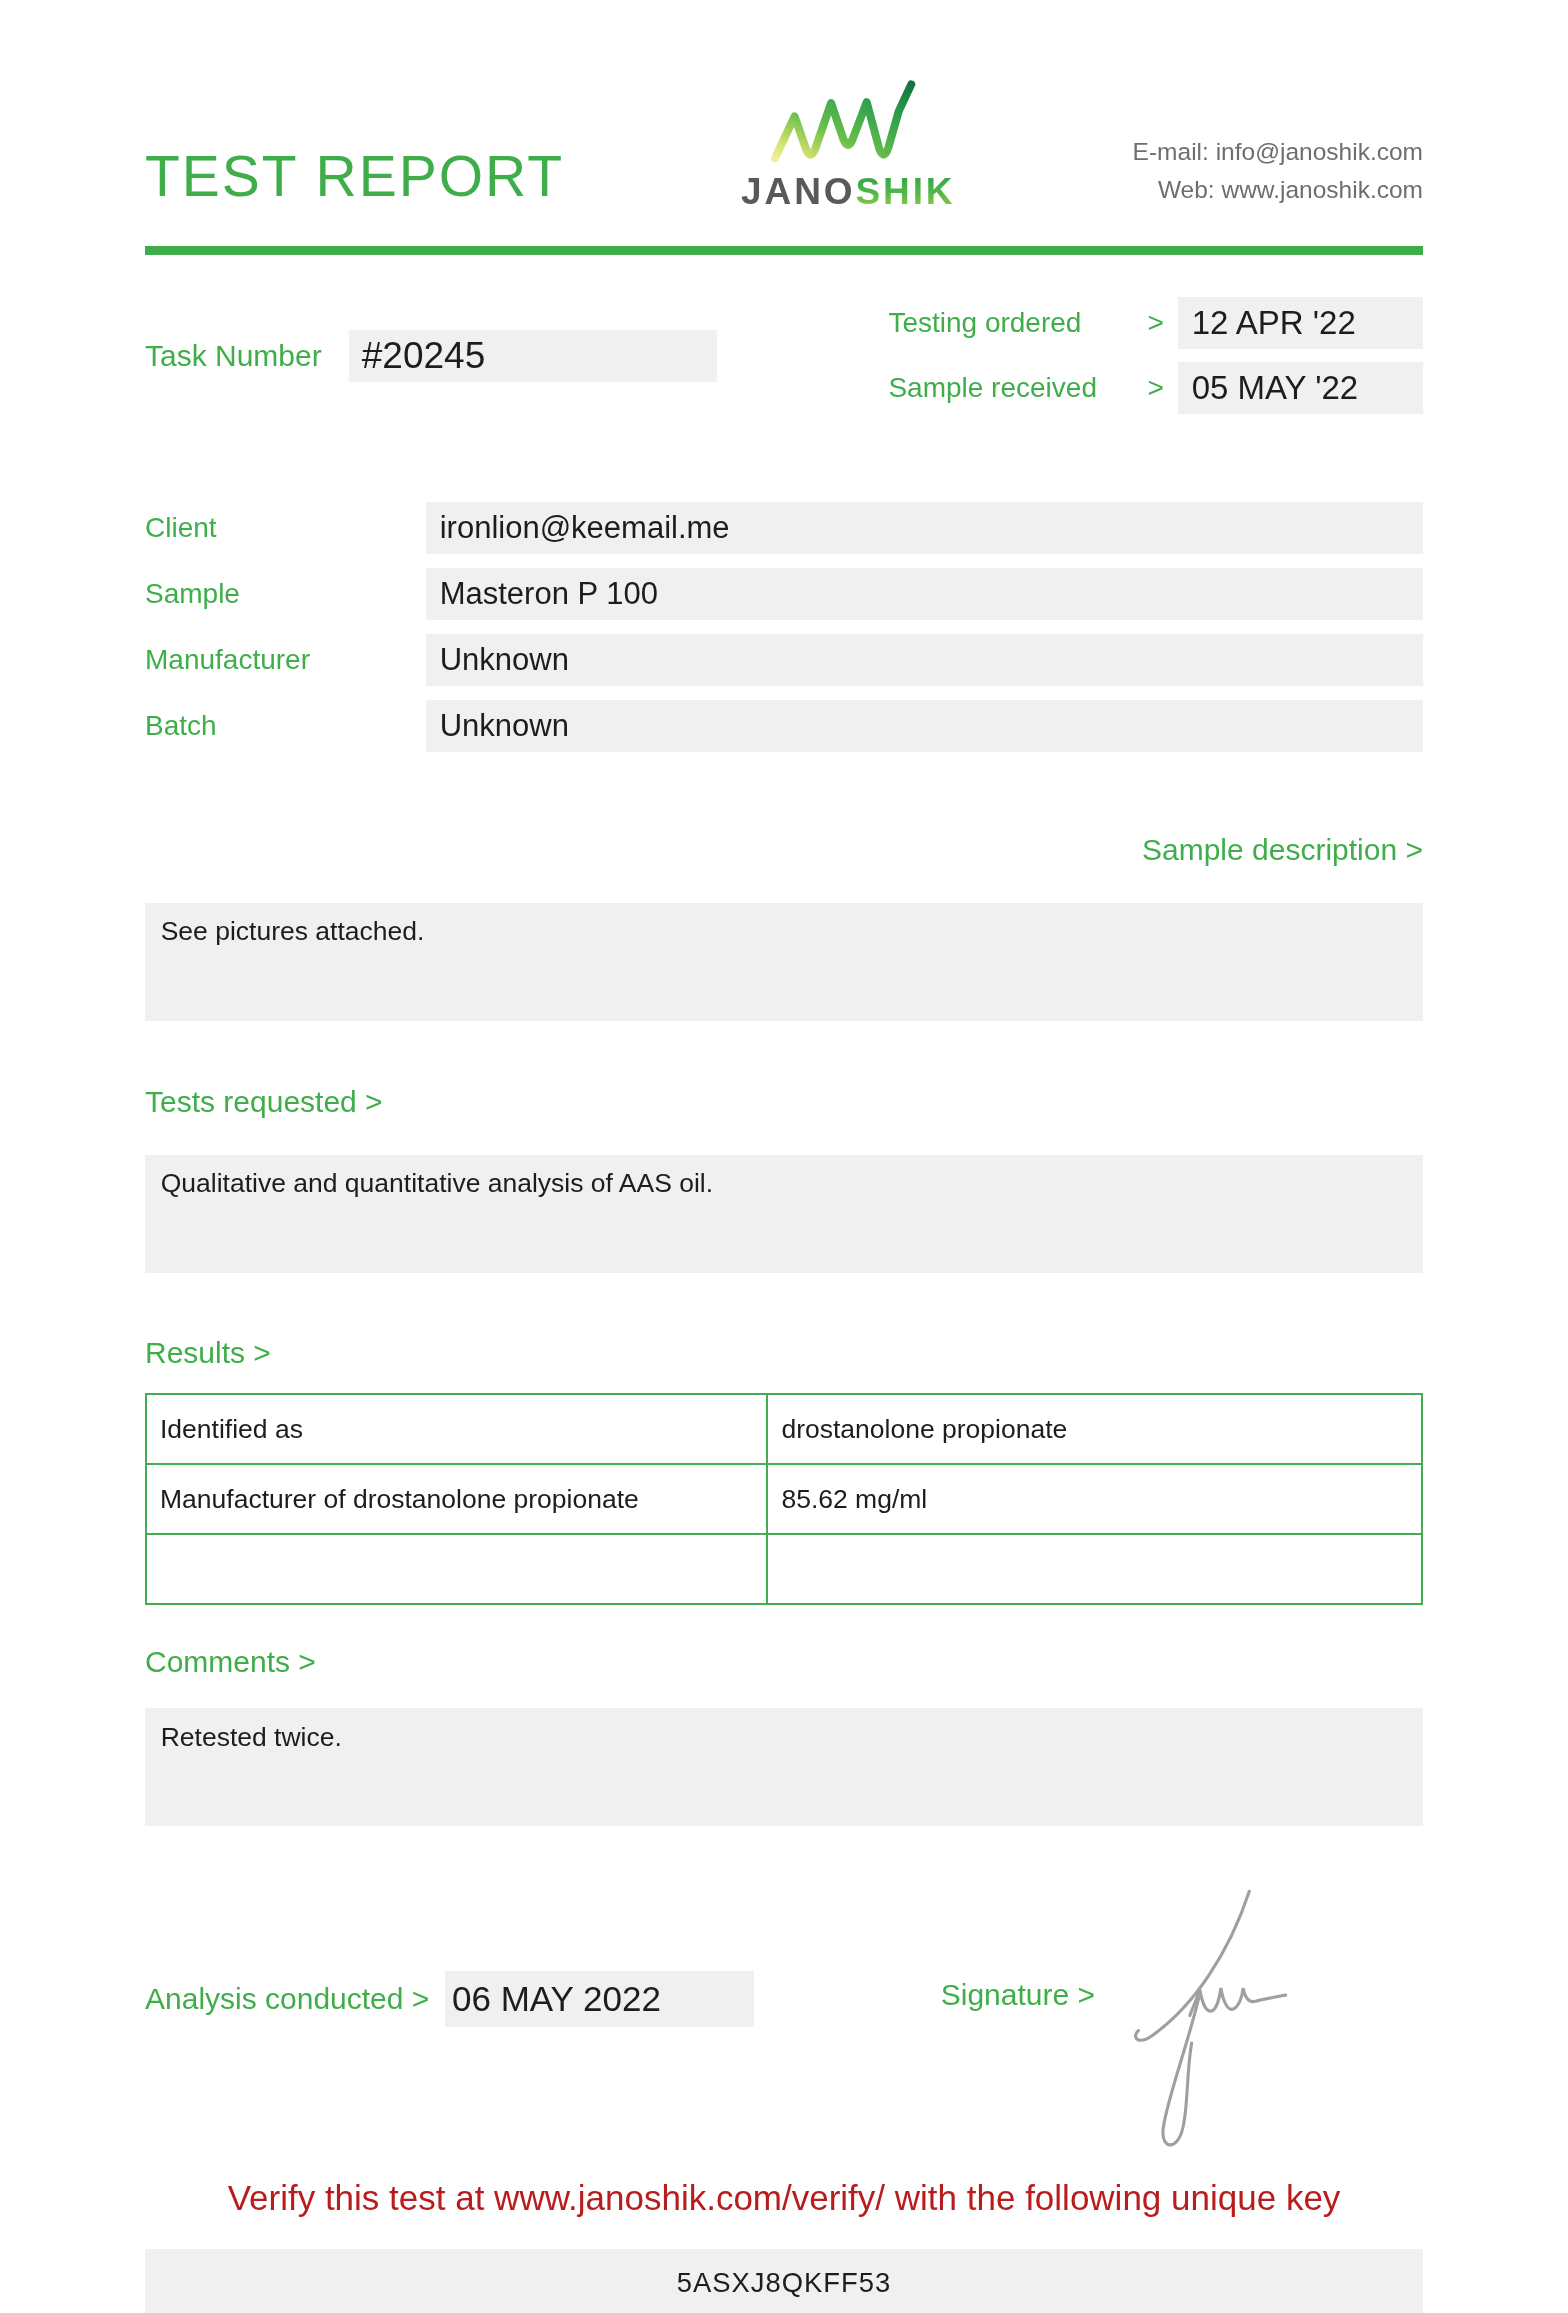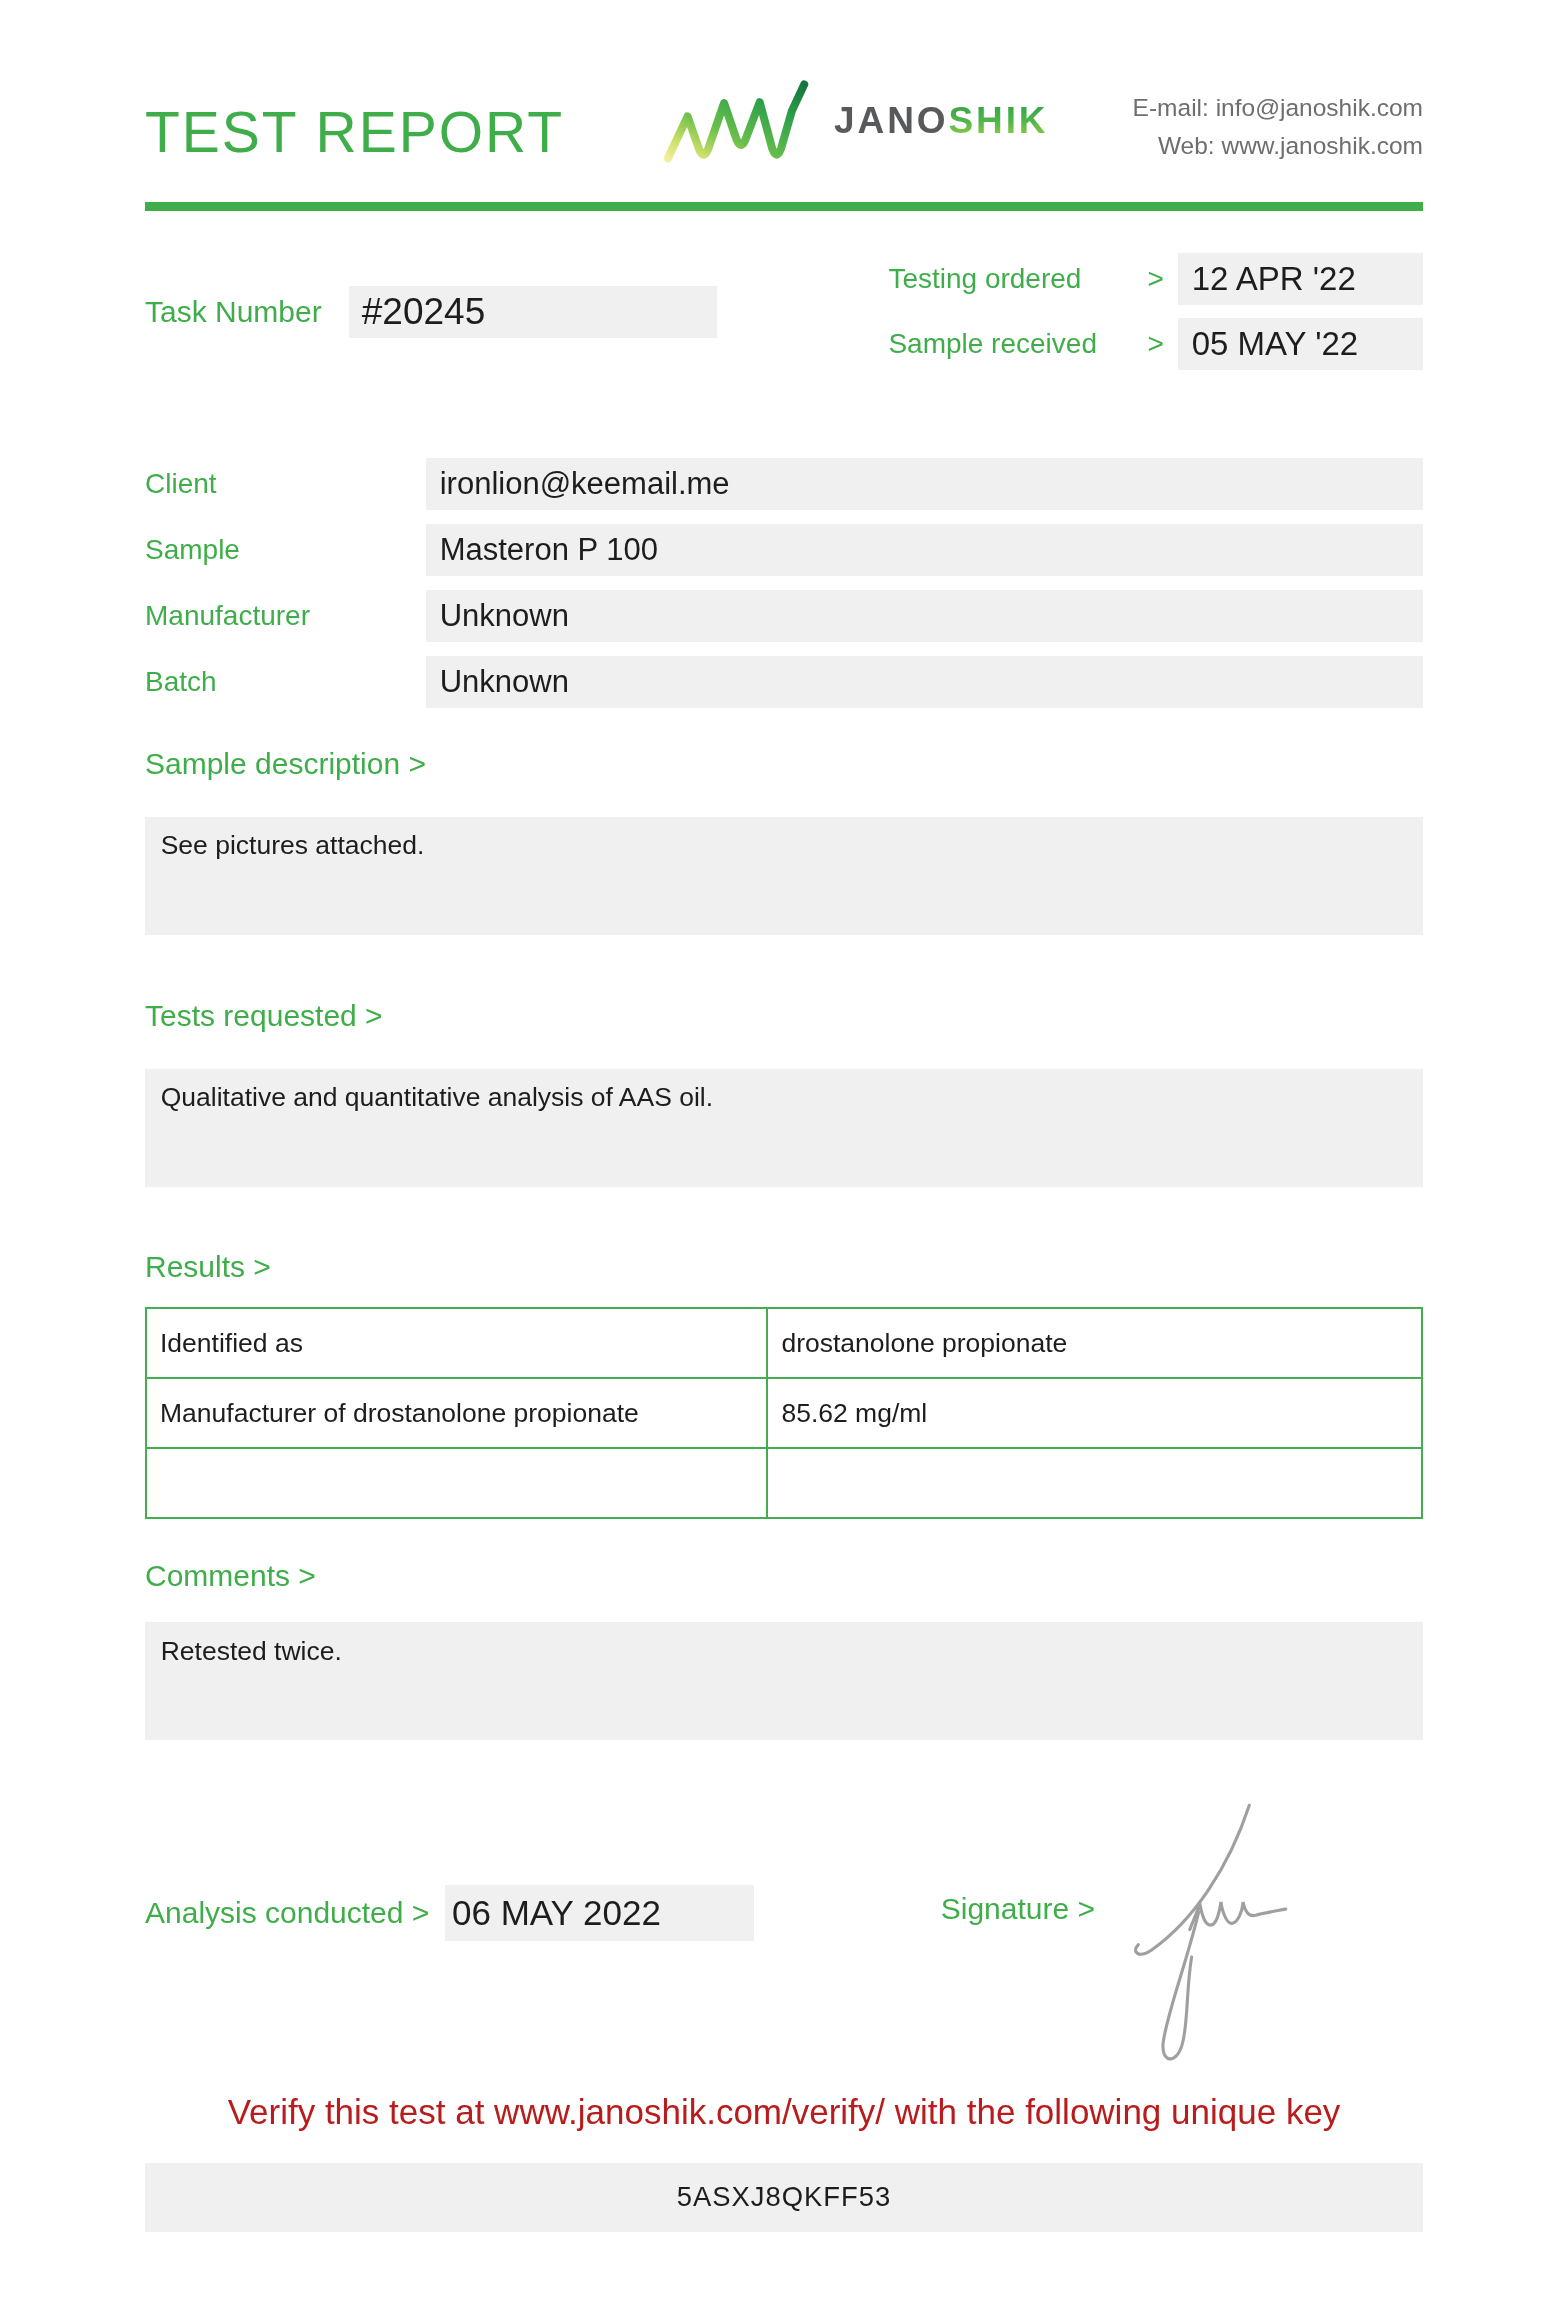--- a/index.html
+++ b/index.html
@@ -3,21 +3,21 @@
 <meta charset="utf-8">
 <style>
   * { margin:0; padding:0; box-sizing:border-box; }
   body { background:#ffffff; font-family:"Liberation Sans", sans-serif; }
   .page { width:1568px; height:2313px; background:#ffffff; overflow:hidden; }
   .content { padding:0 145px; }
 
   
   .header { display:flex; justify-content:space-between; align-items:flex-end; padding-top:71px; }
   .report-title { font-size:57px; color:#3fae4a; letter-spacing:2px; font-weight:500; margin-bottom:37px; white-space:nowrap; }
-  .logo-block { display:flex; align-items:center; margin-bottom:33px; }
+  .logo-block { display:flex; flex-direction:column; align-items:center; margin-bottom:33px; }
   .logo-icon { width:186px; height:98px; }
   .logo-text { font-size:37px; font-weight:700; letter-spacing:2.9px; margin-top:2px; white-space:nowrap; }
   .logo-jano { color:#58595b; }
   .logo-shik { background:linear-gradient(180deg,#2d9e48 0%, #53b84a 55%, #a6cf3d 100%);
                -webkit-background-clip:text; background-clip:text; color:transparent; }
   .contact { text-align:right; color:#6d6e71; font-size:24.5px; line-height:1.55; margin-bottom:37px; }
   .divider { height:8.8px; background:#3fae4a; }
 
   
   .task-row { display:flex; justify-content:space-between; margin-top:42px; }
@@ -34,21 +34,21 @@
 
   
   .info { margin-top:88px; display:flex; flex-direction:column; gap:13.7px; }
   .info-row { display:flex; align-items:center; height:52px; }
   .info-label { width:281px; color:#3fae4a; font-size:28px; flex:none; }
   .info-value { flex:1; height:52px; background:#f0f0f1; display:flex; align-items:center; padding-left:13.7px;
                 font-size:31px; color:#1d1d1f; }
 
   
   .section-heading { color:#3fae4a; font-size:30px; line-height:36px; }
-  .h-sample { margin-top:38px; }
+  .h-sample { margin-top:80px;text-align:right; }
   .h-tests  { margin-top:63px; }
   .h-results{ margin-top:62px; }
   .h-comments{ margin-top:39px; }
   .gray-box { margin-top:35px; background:#f0f0f1; min-height:118px; padding:13.7px 15.7px;
               font-size:26.5px; color:#1d1d1f; }
   .box-comments { margin-top:28px; }
 
   
   .results-table { margin-top:22.5px; width:100%; border-collapse:collapse; }
   .results-table td { border:2.9px solid #44ad4f; height:70px; padding-left:13px;

